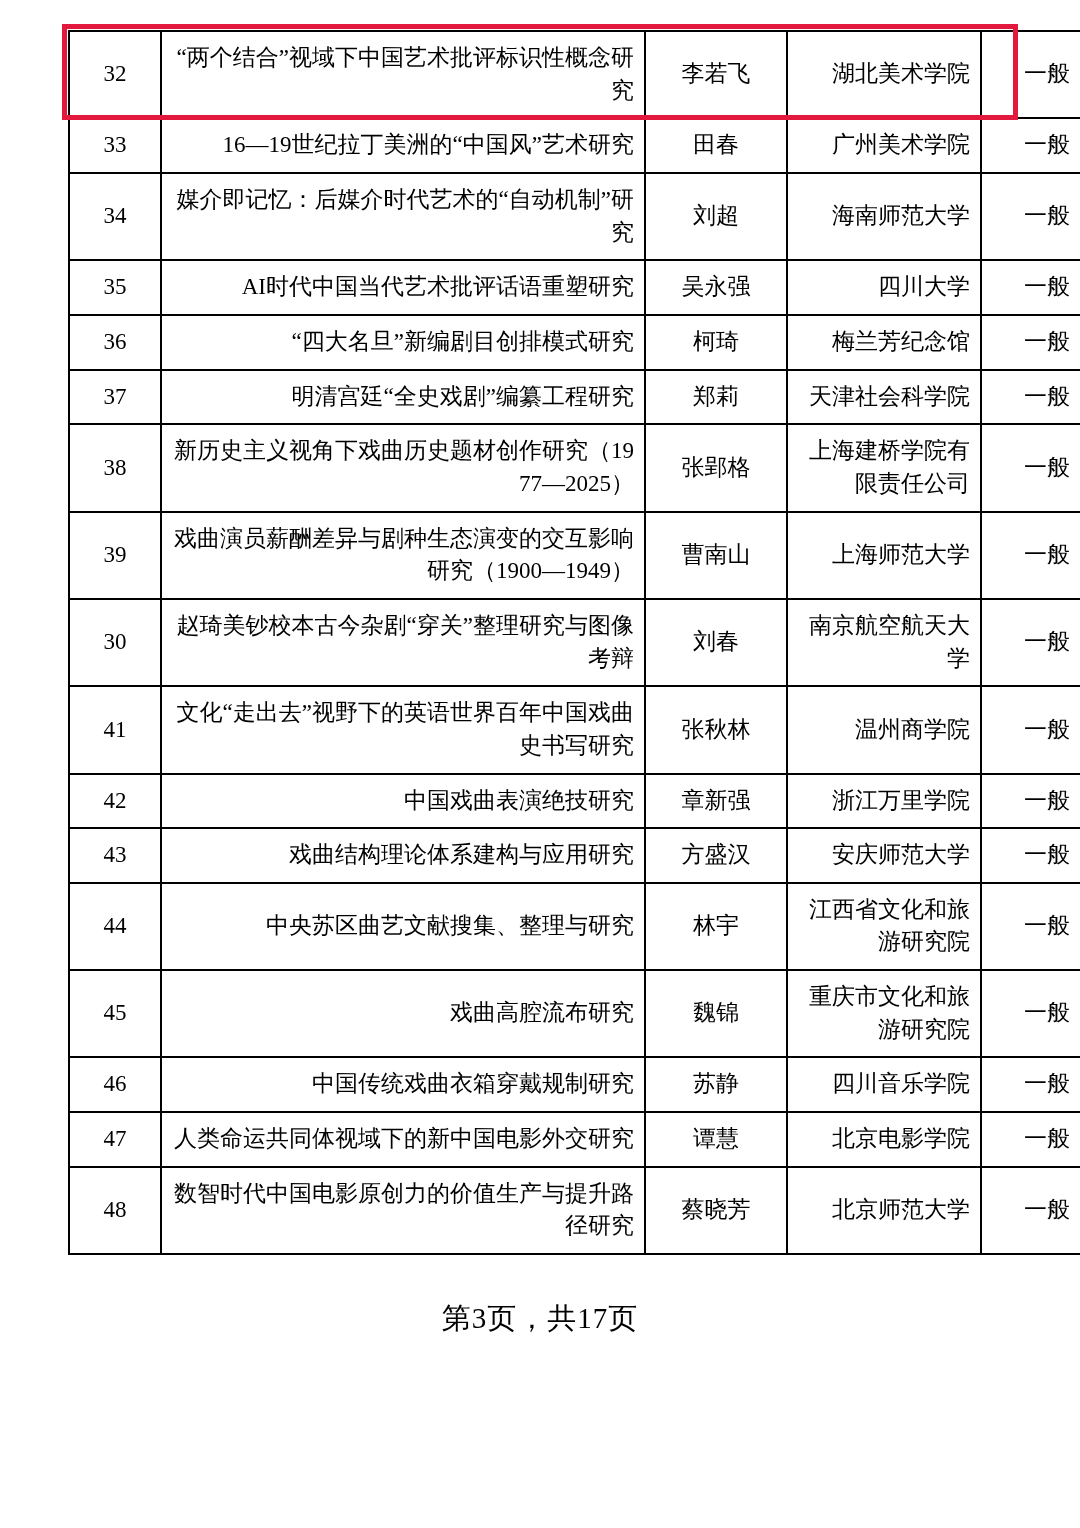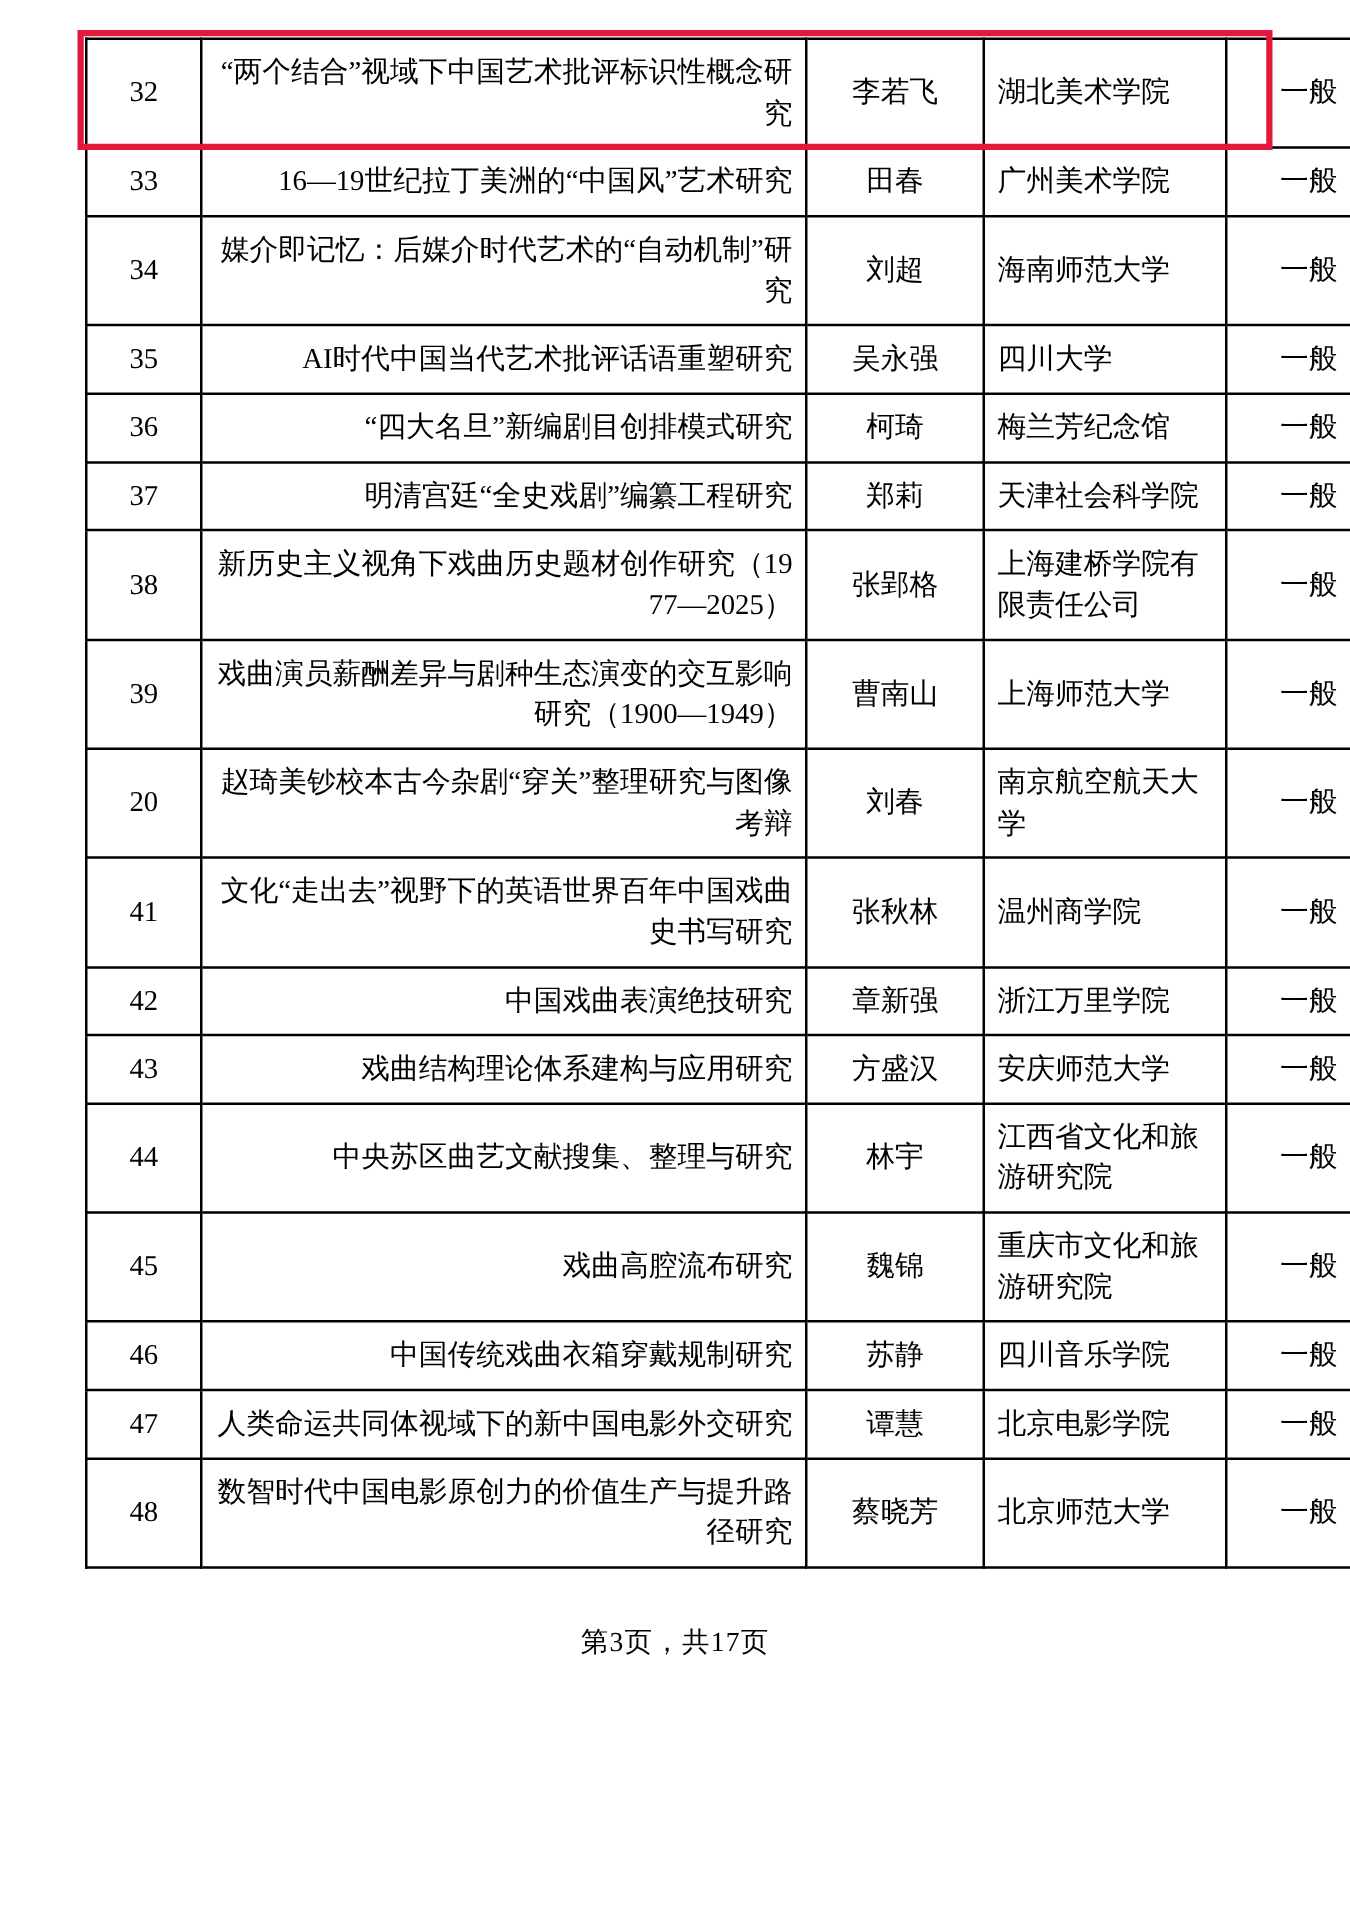--- a/index.html
+++ b/index.html
@@ -43,21 +43,21 @@
     width: 462px;
     text-align: right;
   }
   td.col-person {
     width: 120px;
     text-align: center;
     margin-top: 26px;
   }
   td.col-org {
     width: 172px;
-    text-align: left;
+    text-align: right;
     margin-top: 24px;
   }
   td.col-type {
     width: 110px;
     text-align: center;
   }
   tr.highlight td {
     border-top: 2px solid #000;
     border-bottom: 2px solid #000;
   }
@@ -67,21 +67,21 @@
     top: 24px;
     width: 956px;
     height: 96px;
     border: 5px solid #e2183c;
     box-sizing: border-box;
     pointer-events: none;
   }
   .footer {
     width: 944px;
     text-align: center;
-    font-size: 22px;
+    font-size: 29px;
     margin-top: 44px;
     letter-spacing: 1px;
   }
 </style>
 </head>
 <body>
 
 <div class="page">
 
   <table class="project-table">
@@ -136,21 +136,21 @@
         <td class="col-type">一般</td>
       </tr>
       <tr>
         <td class="col-num">39</td>
         <td class="col-title">戏曲演员薪酬差异与剧种生态演变的交互影响研究（1900—1949）</td>
         <td class="col-person">曹南山</td>
         <td class="col-org">上海师范大学</td>
         <td class="col-type">一般</td>
       </tr>
       <tr>
-        <td class="col-num">20</td>
+        <td class="col-num">30</td>
         <td class="col-title">赵琦美钞校本古今杂剧“穿关”整理研究与图像考辩</td>
         <td class="col-person">刘春</td>
         <td class="col-org">南京航空航天大学</td>
         <td class="col-type">一般</td>
       </tr>
       <tr>
         <td class="col-num">41</td>
         <td class="col-title">文化“走出去”视野下的英语世界百年中国戏曲史书写研究</td>
         <td class="col-person">张秋林</td>
         <td class="col-org">温州商学院</td>

